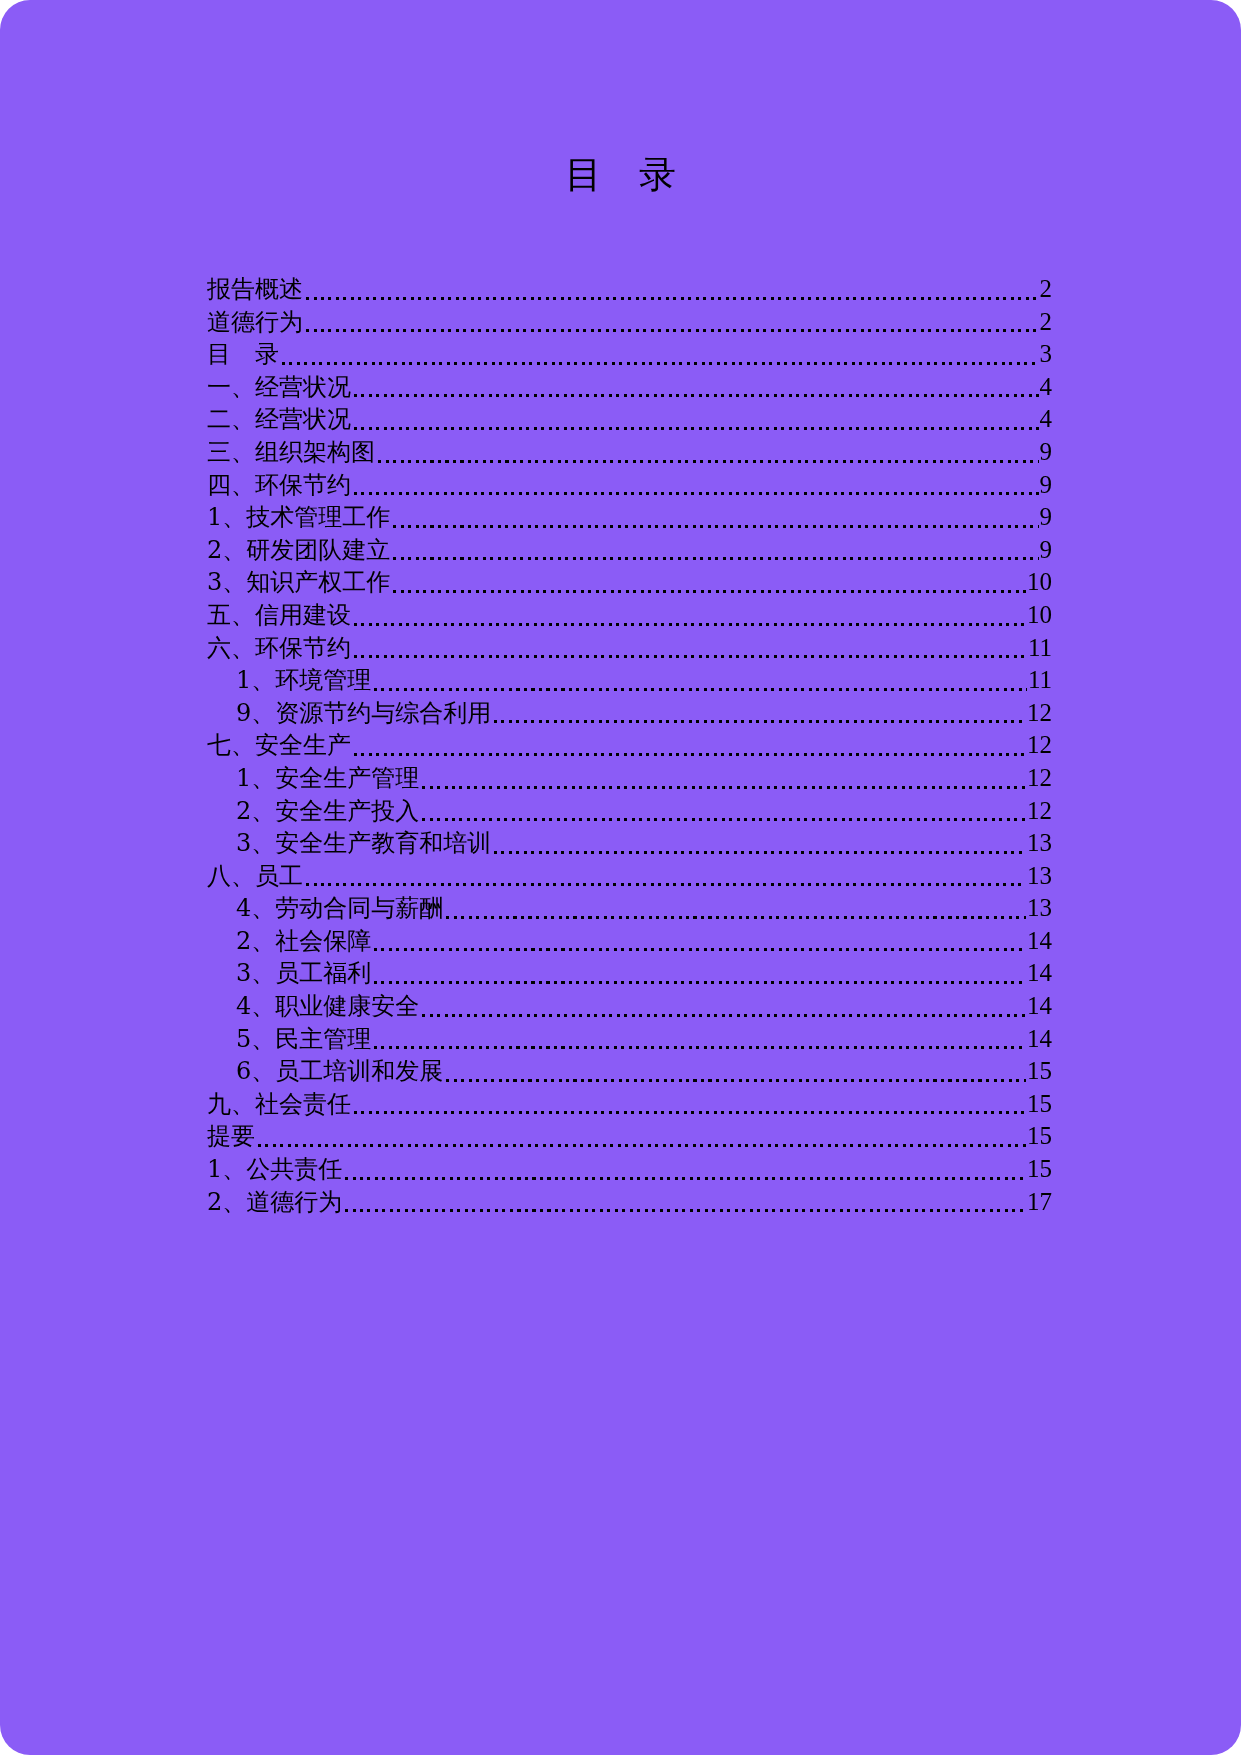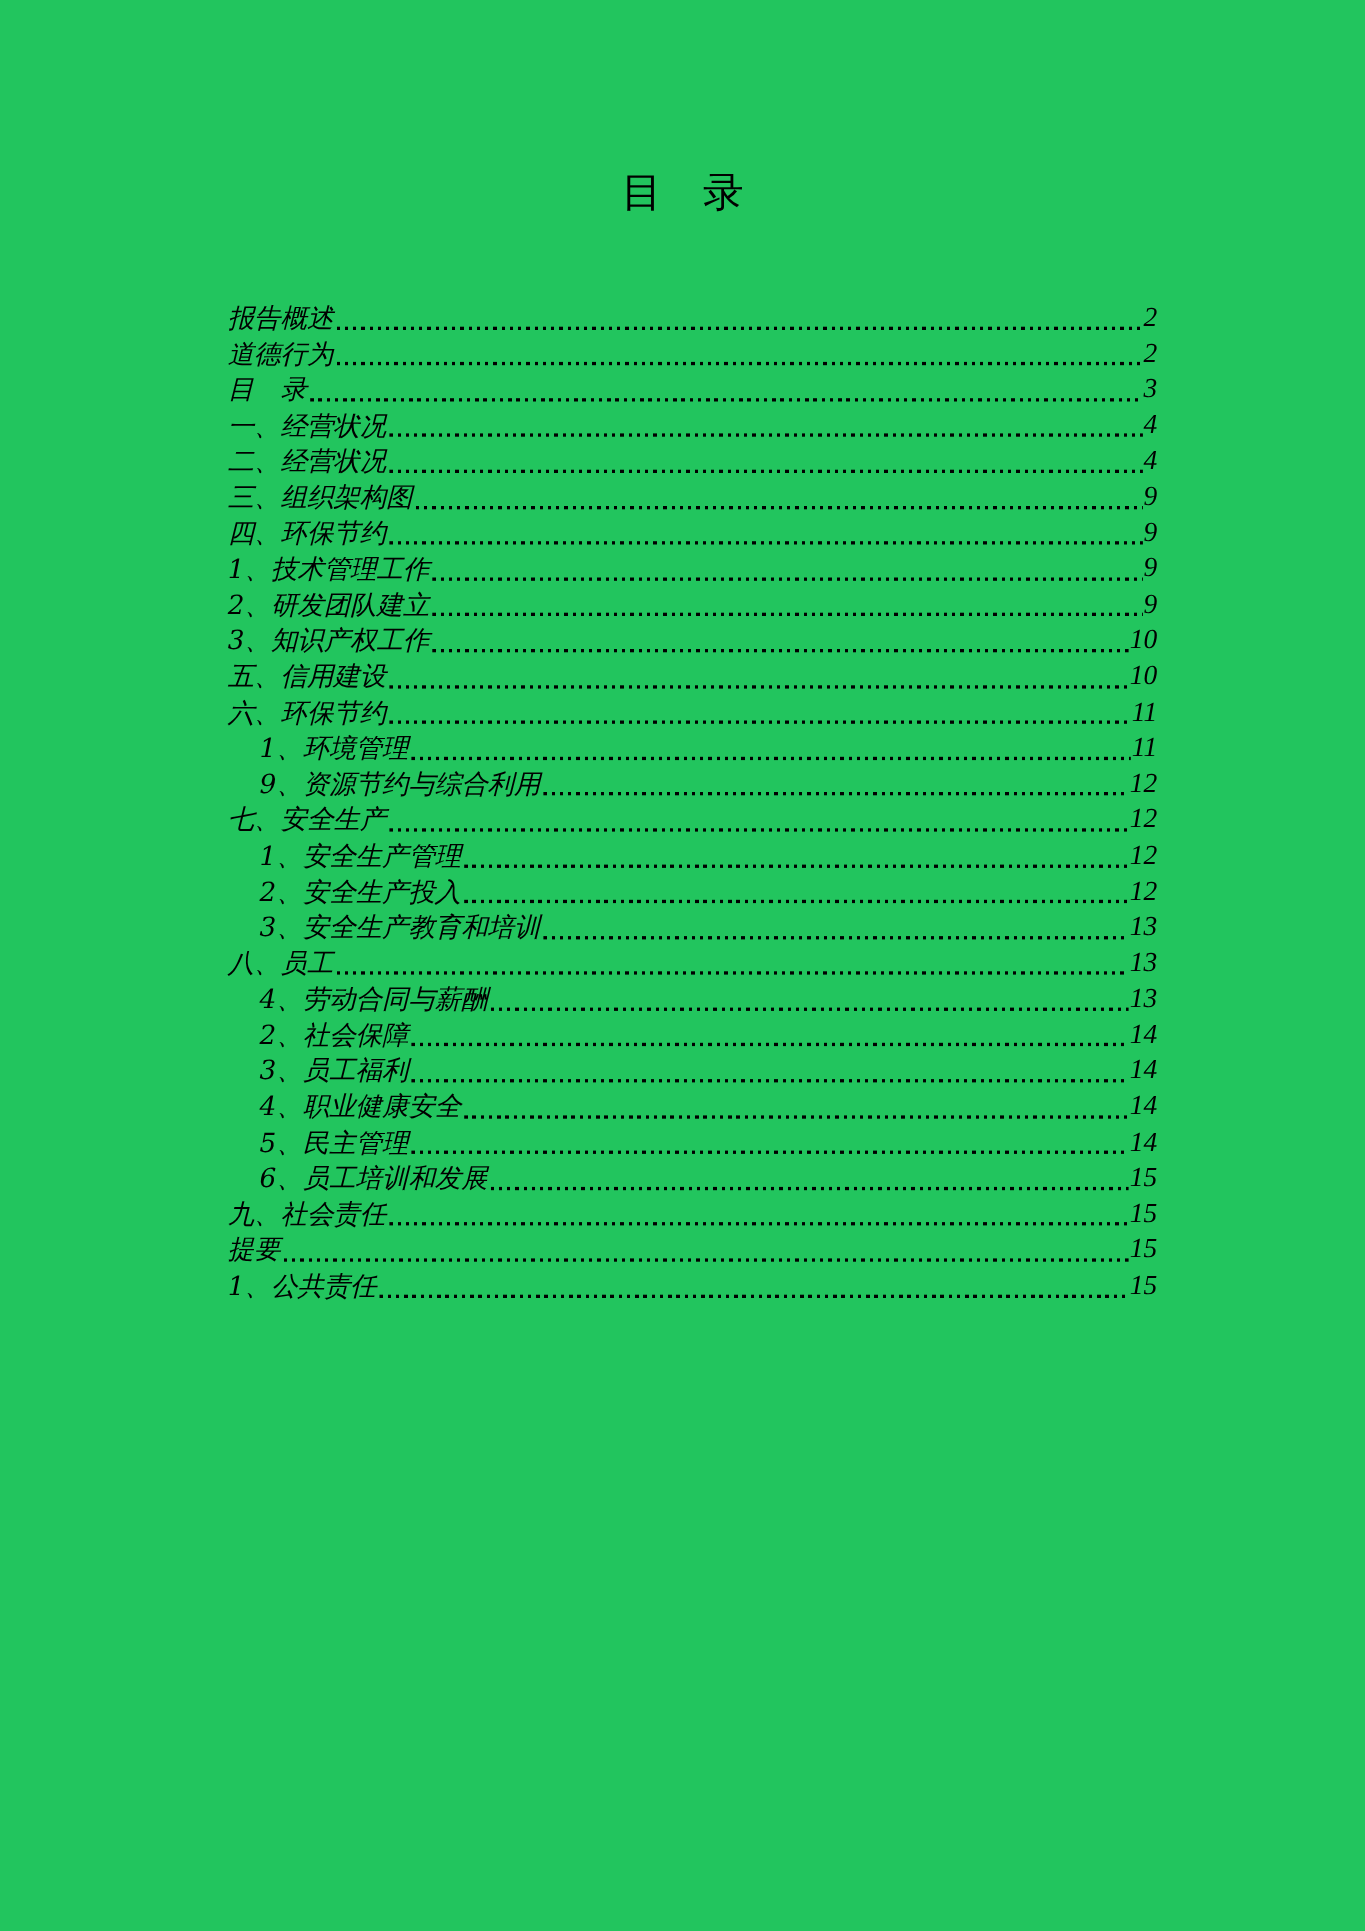--- a/index.html
+++ b/index.html
@@ -5,45 +5,45 @@
   html, body {
     margin: 0;
     padding: 0;
     background: #ffffff;
   }
   .page {
     position: relative;
     width: 1241px;
     height: 1755px;
     margin: 0 auto;
-    background: #22c55e;
+    background: #8b5cf6;
     color: #000000;
     font-family: "DejaVu Serif", "Liberation Serif", serif;
     overflow: hidden;
+    border-radius: 30px;
   }
   .toc-title {
     margin: 0;
     padding-top: 156px;
     text-align: center;
     font-size: 37px;
     font-weight: 400;
     line-height: 1;
     color: #000000;
   }
   .toc-list {
     margin: 80px 189px 0 207px;
   }
   .toc-row {
     display: flex;
     align-items: center;
     line-height: 32.6px;
     font-size: 24px;
     white-space: nowrap;
     cursor: pointer;
-    font-style: italic;
   }
   .toc-row.indent-1 {
     padding-left: 29px;
   }
   .toc-label {
     flex: 0 0 auto;
   }
   .toc-dots {
     flex: 1 1 auto;
     align-self: stretch;
@@ -238,14 +238,19 @@
     <span class="toc-dots"></span>
     <span class="toc-page">15</span>
   </div>
 
   <div class="toc-row">
     <span class="toc-label">1、公共责任</span>
     <span class="toc-dots"></span>
     <span class="toc-page">15</span>
   </div>
 
+  <div class="toc-row">
+    <span class="toc-label">2、道德行为</span>
+    <span class="toc-dots"></span>
+    <span class="toc-page">17</span>
+  </div>
 </div>
 </div>
 
 </body></html>

